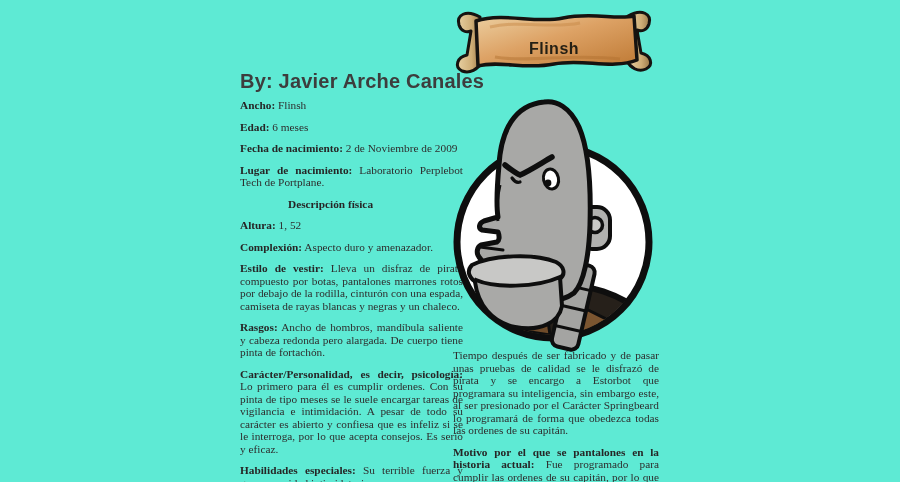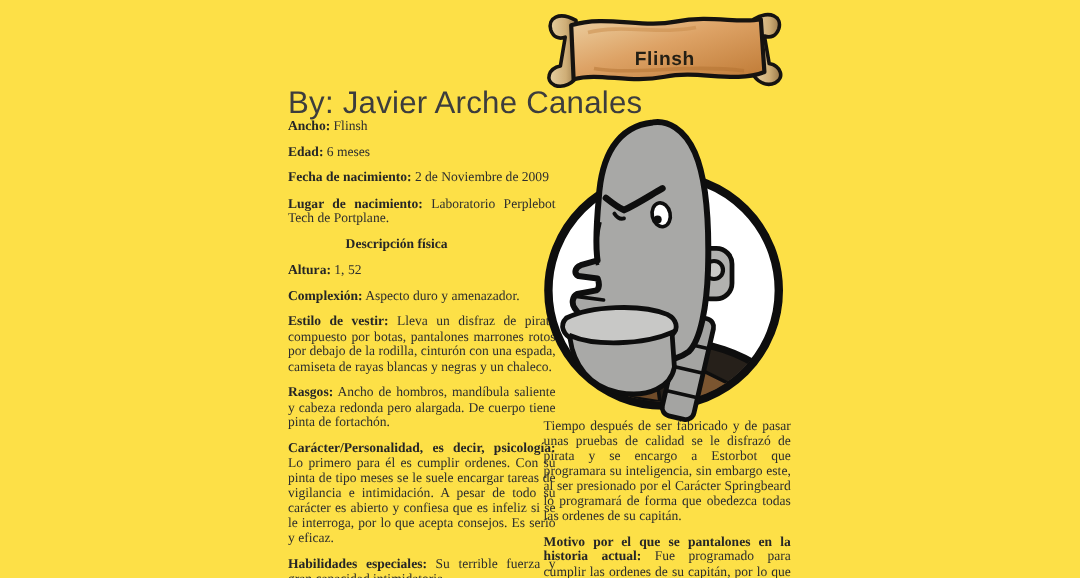--- a/index.html
+++ b/index.html
@@ -1,34 +1,34 @@
 <!DOCTYPE html>
 <html><head>
 <meta charset="utf-8">
 <style>
   html,body{margin:0;padding:0;}
   body{
     width:900px;height:482px;background:#ffffff;overflow:hidden;
     font-family:"Liberation Serif", serif;color:#2e2e2e;position:relative;
   }
-  .page{position:absolute;inset:0;background:#fde047;}
+  .page{position:absolute;inset:0;background:#5eead4;}
 
   
   .banner{position:absolute;left:450px;top:5px;width:208px;height:72px;}
   .banner svg{display:block;width:100%;height:100%;}
   .banner text{
     font-family:"Liberation Sans", sans-serif;font-weight:bold;
     letter-spacing:.5px;
   }
 
   
   .byline{
     position:absolute;left:240px;top:70px;width:300px;
-    font-family:"Liberation Sans", sans-serif;font-weight:normal;
-    font-size:26px;color:#3d3d3d;letter-spacing:.2px;white-space:nowrap;
+    font-family:"Liberation Sans", sans-serif;font-weight:bold;
+    font-size:20px;color:#3d3d3d;letter-spacing:.2px;white-space:nowrap;
   }
 
   
   .col{position:absolute;font-size:11.3px;line-height:12.5px;text-align:justify;}
   .col-left{left:240px;top:99px;width:223px;}
   .col-right{left:453px;top:349px;width:206px;}
   .para{margin:0 0 9px 0;}
   .para b{font-weight:bold;color:#262626;}
   .section-heading{padding-left:48px;text-align:left;}
 

